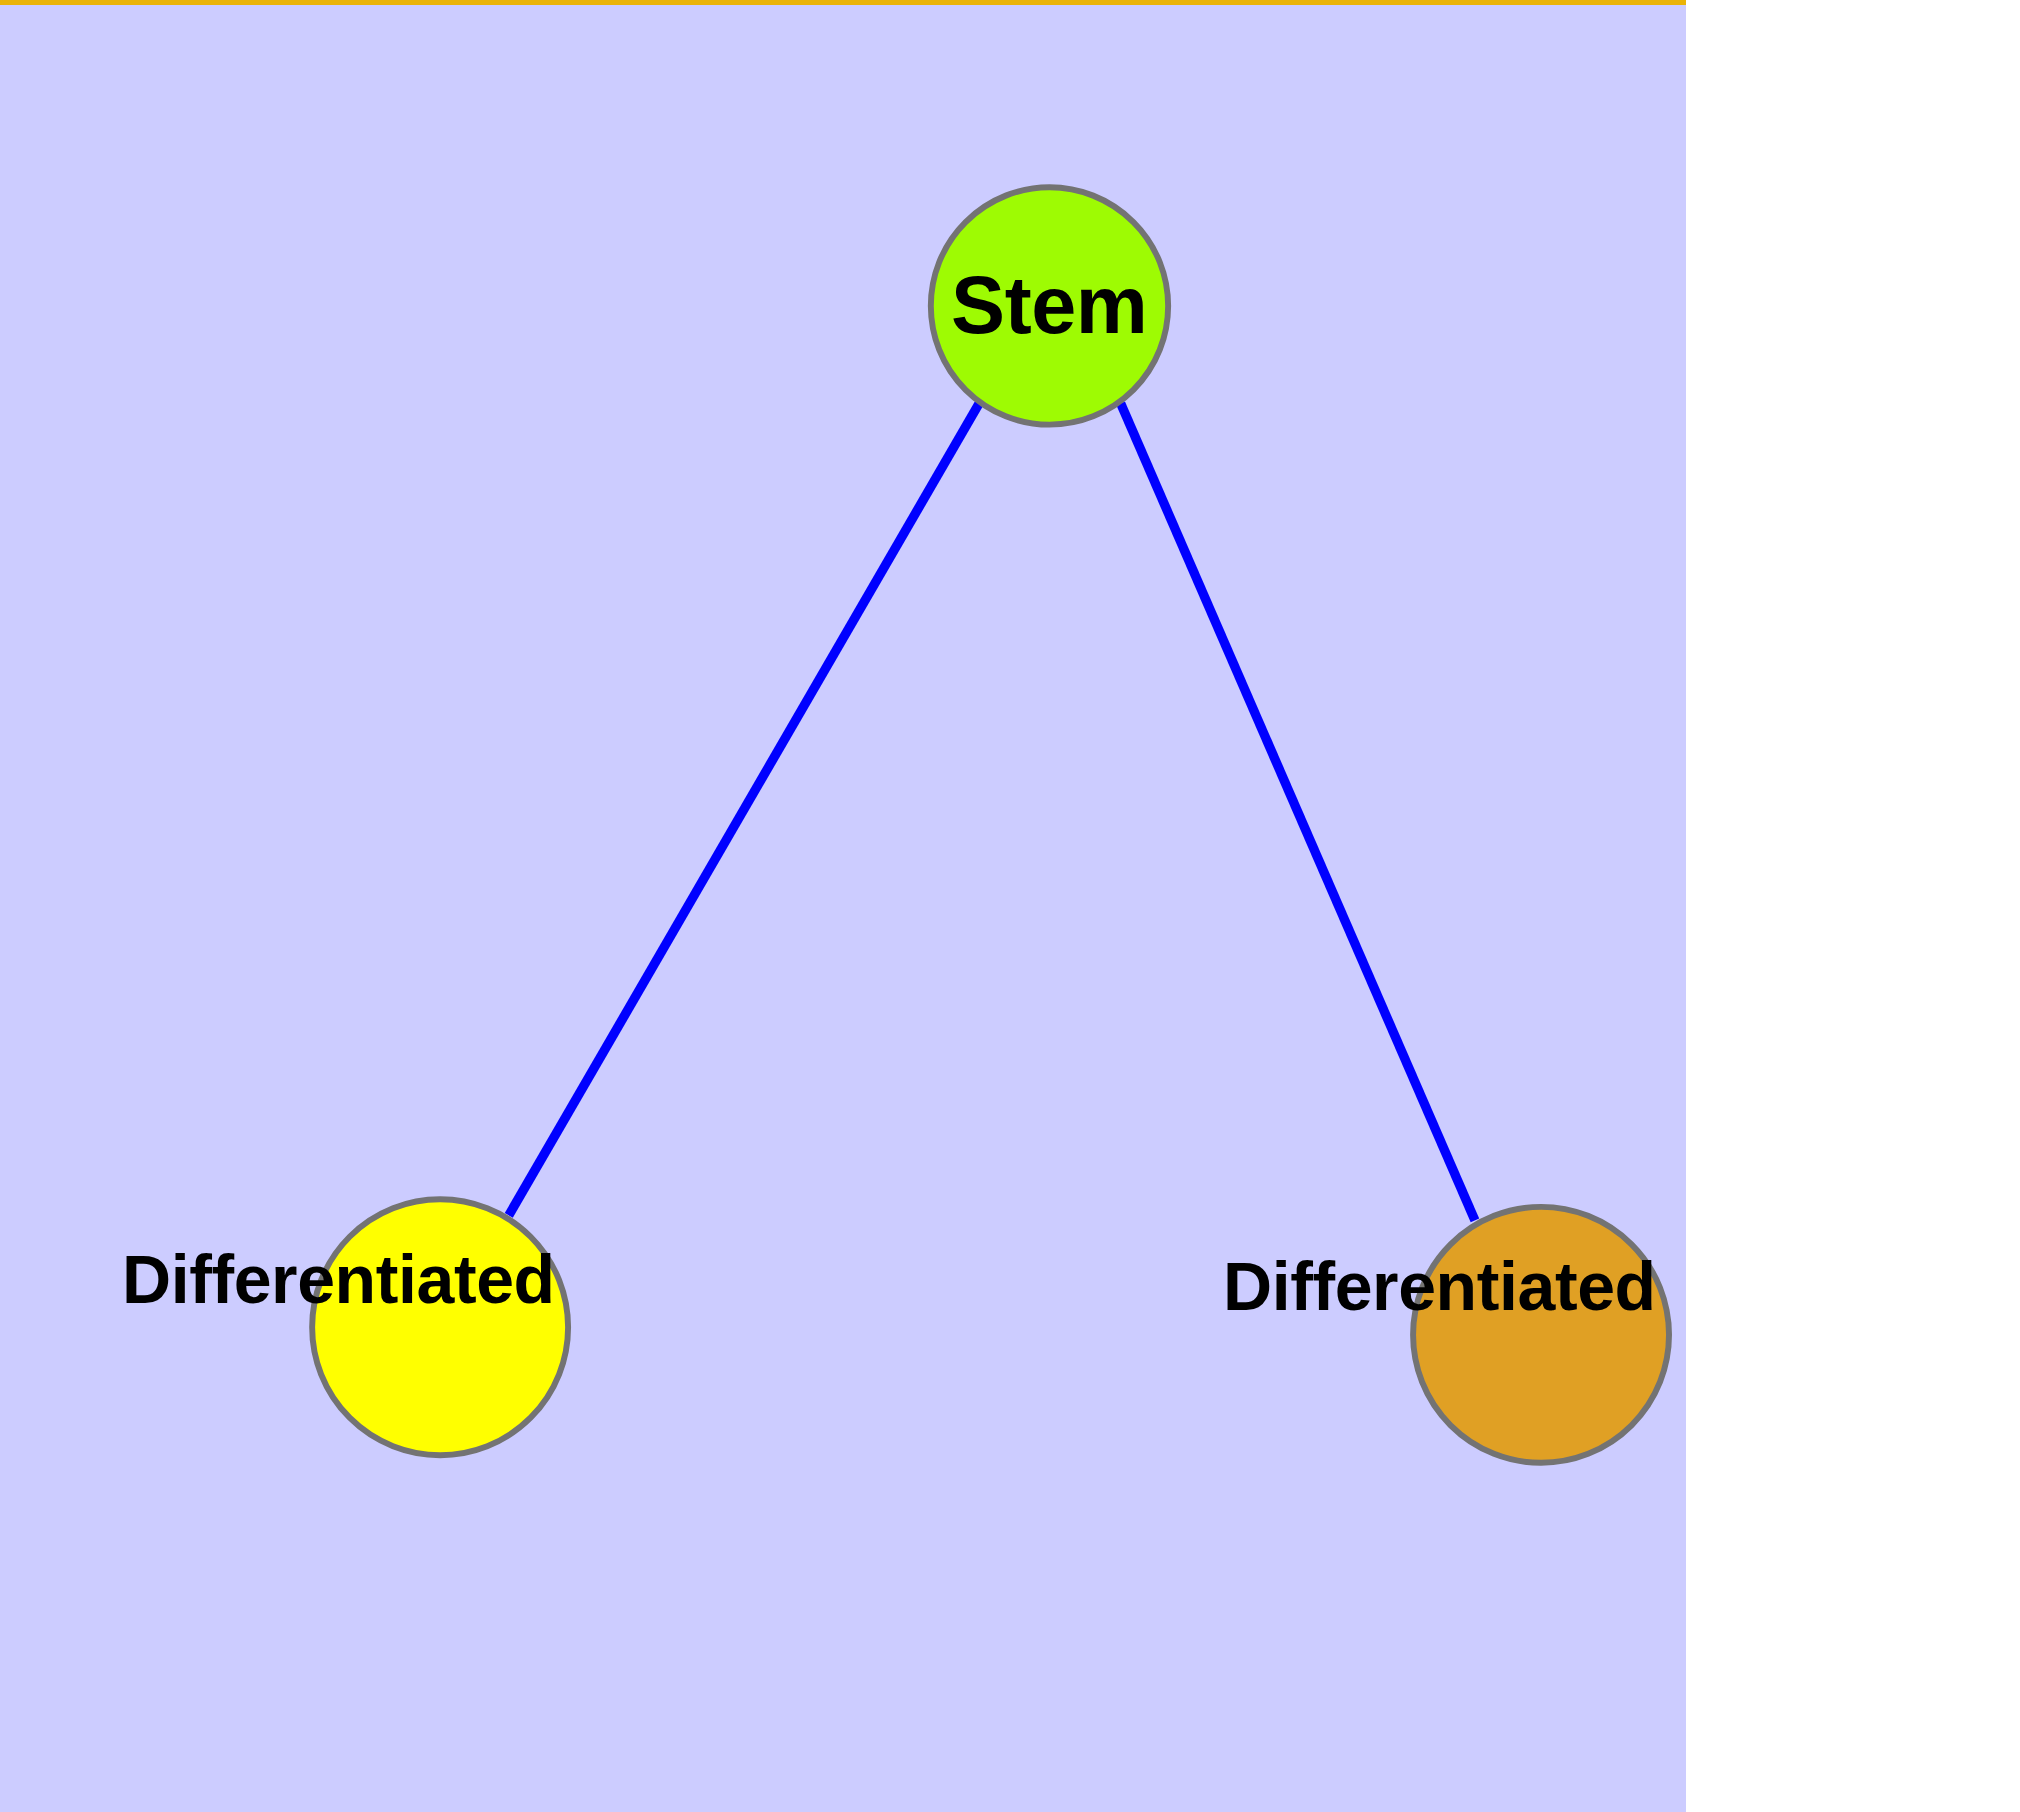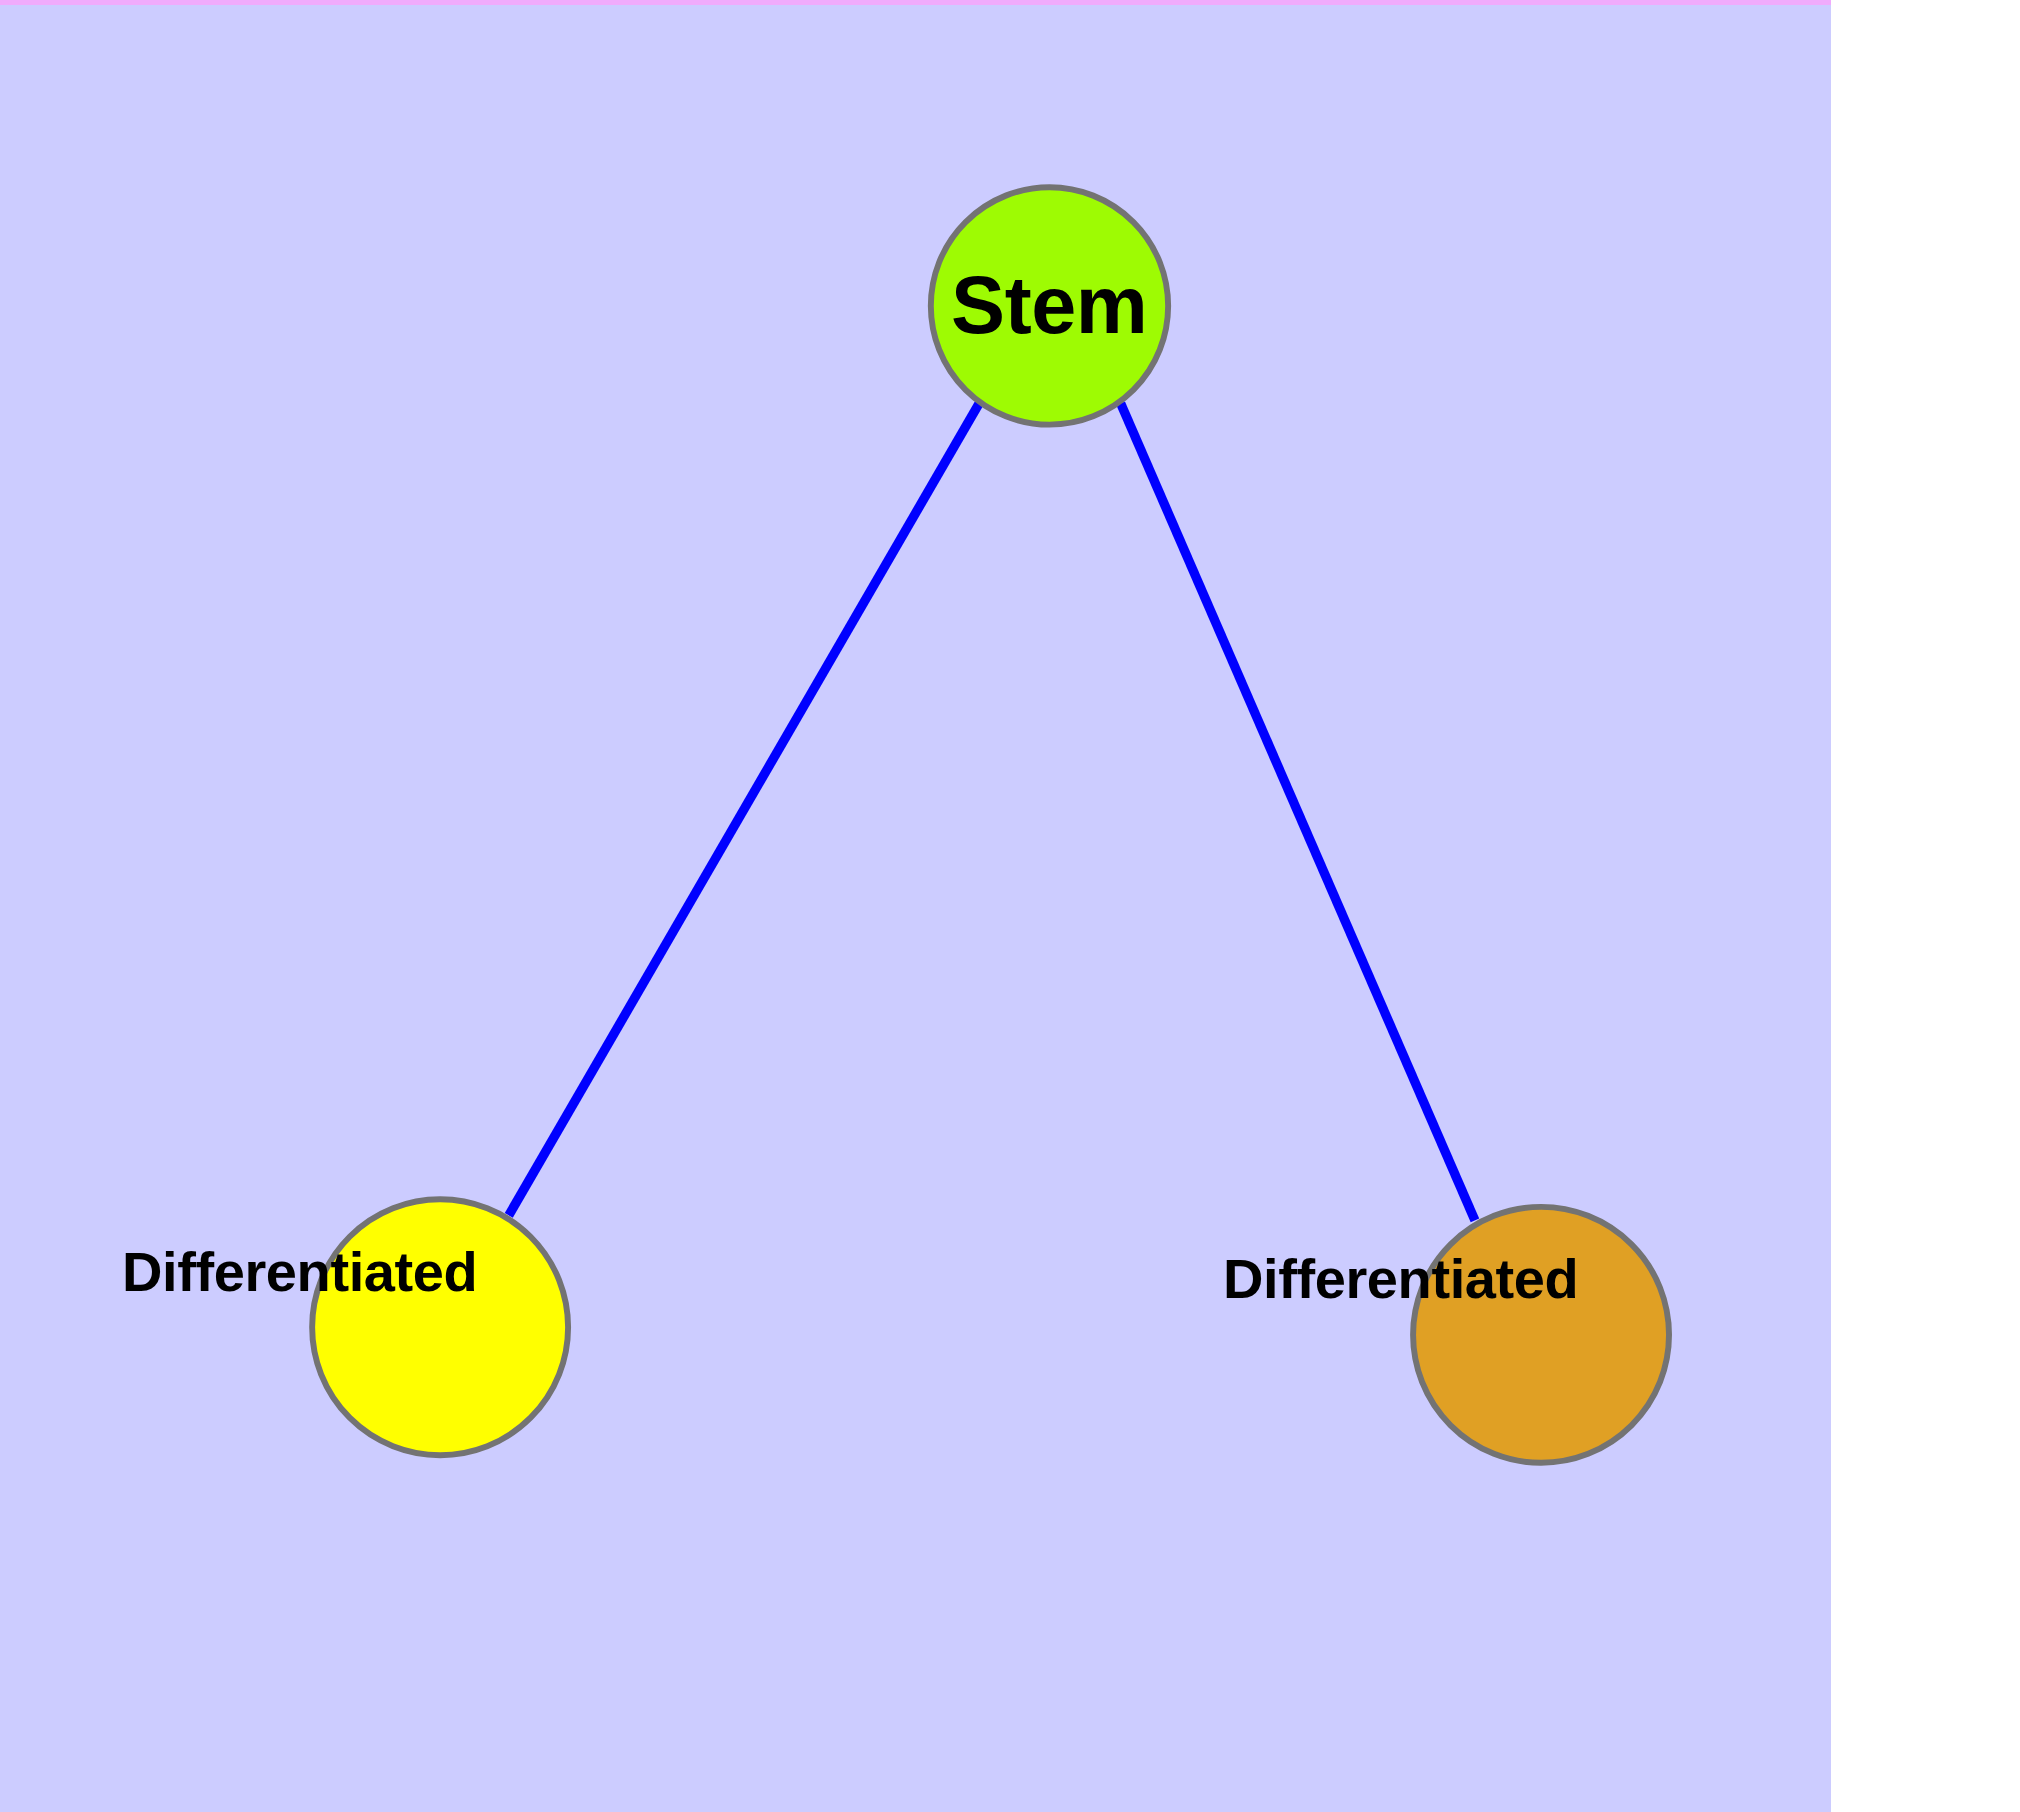--- a/index.html
+++ b/index.html
@@ -38,27 +38,27 @@
     text-align: center;
     line-height: 1.12;
     white-space: pre;
     pointer-events: none;
     letter-spacing: -0.4px;
   }
   .label-stem {
     font-size: 81px;
   }
   .label-diff {
-    font-size: 56px;
+    font-size: 68px;
   }
 </style>
 </head>
 <body>
 
-<div id="stage" style="width: 1831px; height: 1812px; background: #f0abfc;">
+<div id="stage" style="width: 1686px; height: 1812px; background: #eab308;">
 
   <div id="canvas-bg" style="width: 2021px; background: rgb(204, 204, 255);"></div>
 
   <svg id="graph-svg" viewBox="0 0 2384 2138" xmlns="http://www.w3.org/2000/svg">
     <g id="edge-layer">
         <line x1="1155" y1="476" x2="600" y2="1434" stroke="#0000ff" stroke-width="11" stroke-linecap="butt"></line>
         <line x1="1322" y1="476" x2="1740" y2="1440" stroke="#0000ff" stroke-width="11" stroke-linecap="butt"></line>
       </g>
     <g id="node-layer">
         <circle cx="1238" cy="361" r="140" fill="#9efb03" stroke="#737373" stroke-width="7"></circle>

